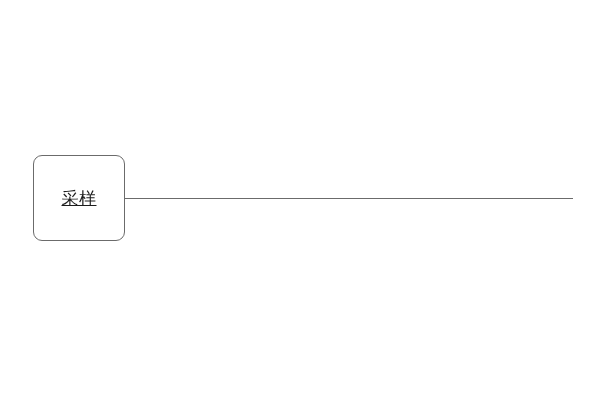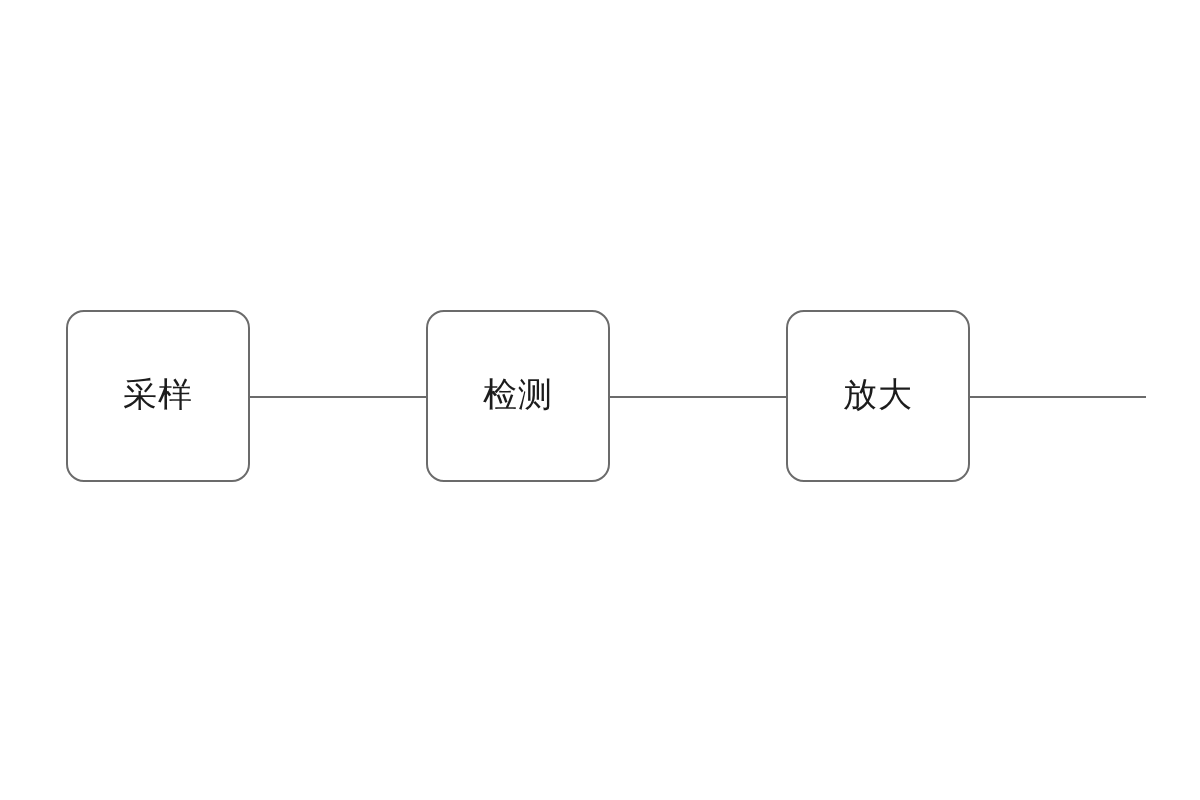--- a/index.html
+++ b/index.html
@@ -43,20 +43,21 @@
     justify-content: center;
   }
   .node-label {
     color: #1c1c1c;
     font-size: 17px;
     line-height: 1;
     letter-spacing: 0.5px;
     font-family: "DejaVu Sans", "Liberation Sans", sans-serif;
     white-space: nowrap;
     user-select: none;
+    text-decoration: underline;
   }
   .connector {
     flex: 1 1 auto;
     height: 0;
     border-top: 1.3px solid #6b6b6b;
     align-self: center;
     margin-top: 0px;
     min-width: 10px;
   }
 </style>
@@ -66,28 +67,22 @@
 <div id="canvas">
 
   <div id="flow-row">
 
     <div class="node">
       <span class="node-label">采样</span>
     </div>
 
     <div class="connector"></div>
 
-    <div class="node">
-      <span class="node-label">检测</span>
-    </div>
 
     <div class="connector"></div>
 
-    <div class="node">
-      <span class="node-label">放大</span>
-    </div>
 
     <div class="connector"></div>
 
 
   </div>
 
 </div>
 
 </body></html>

